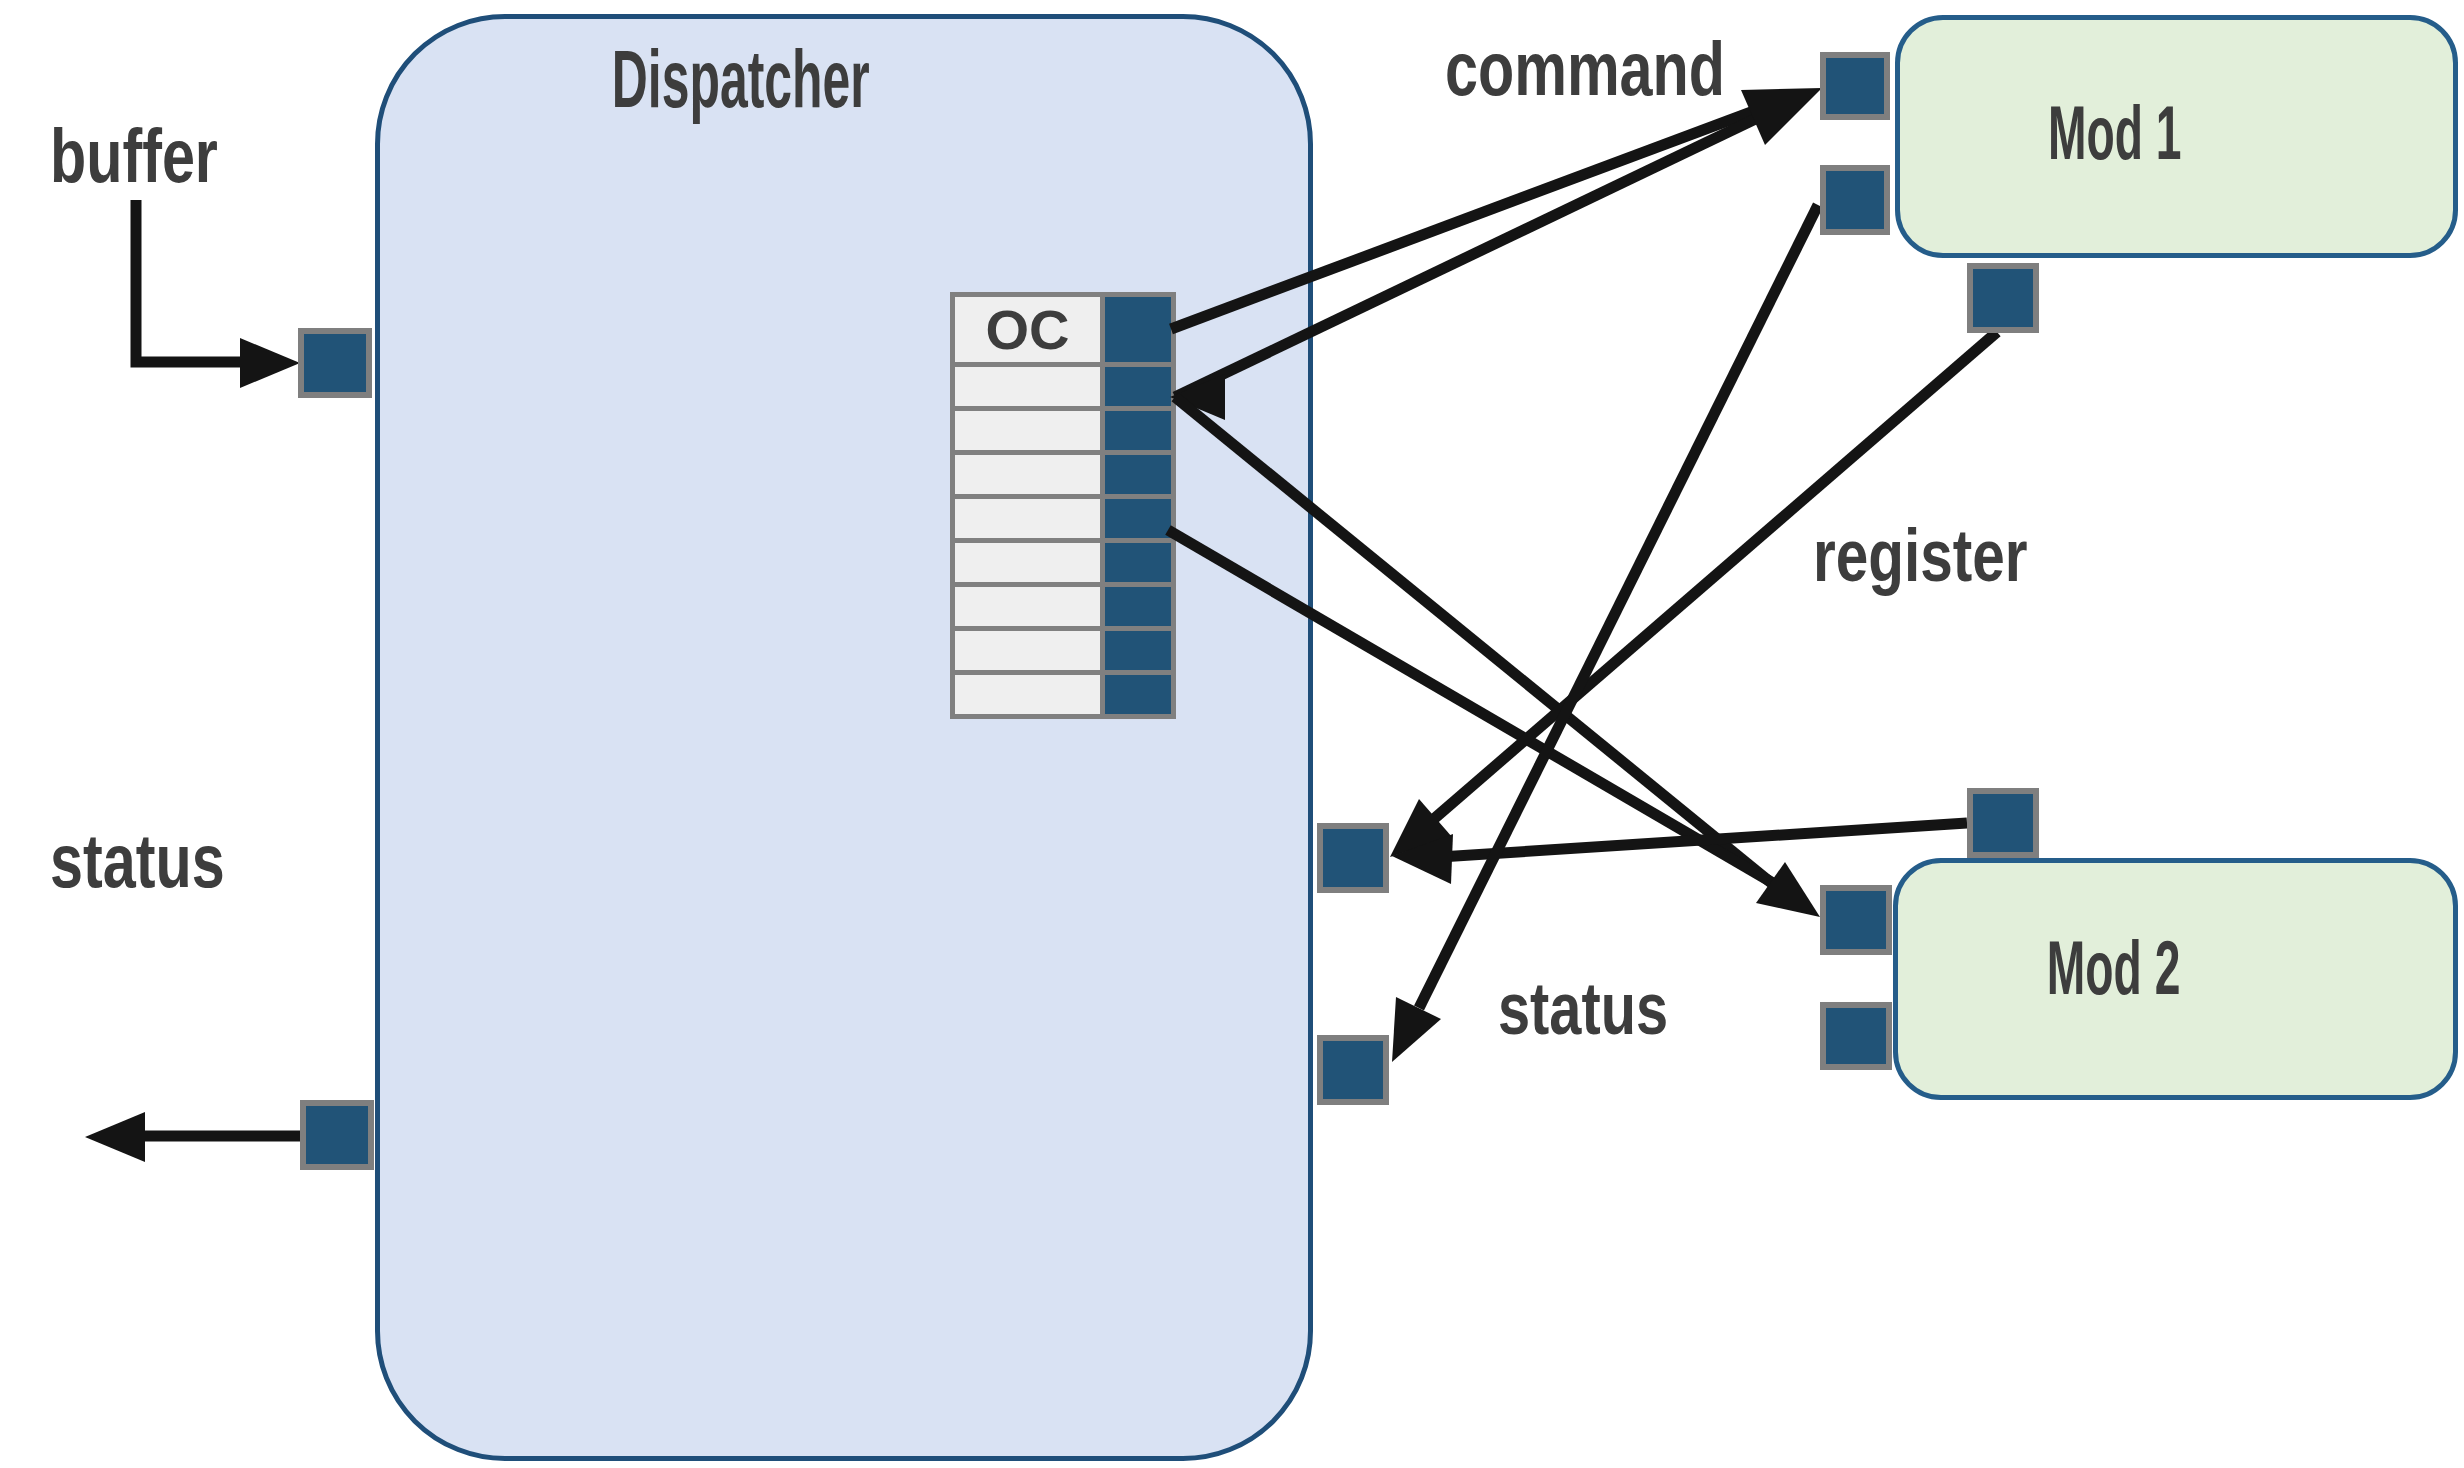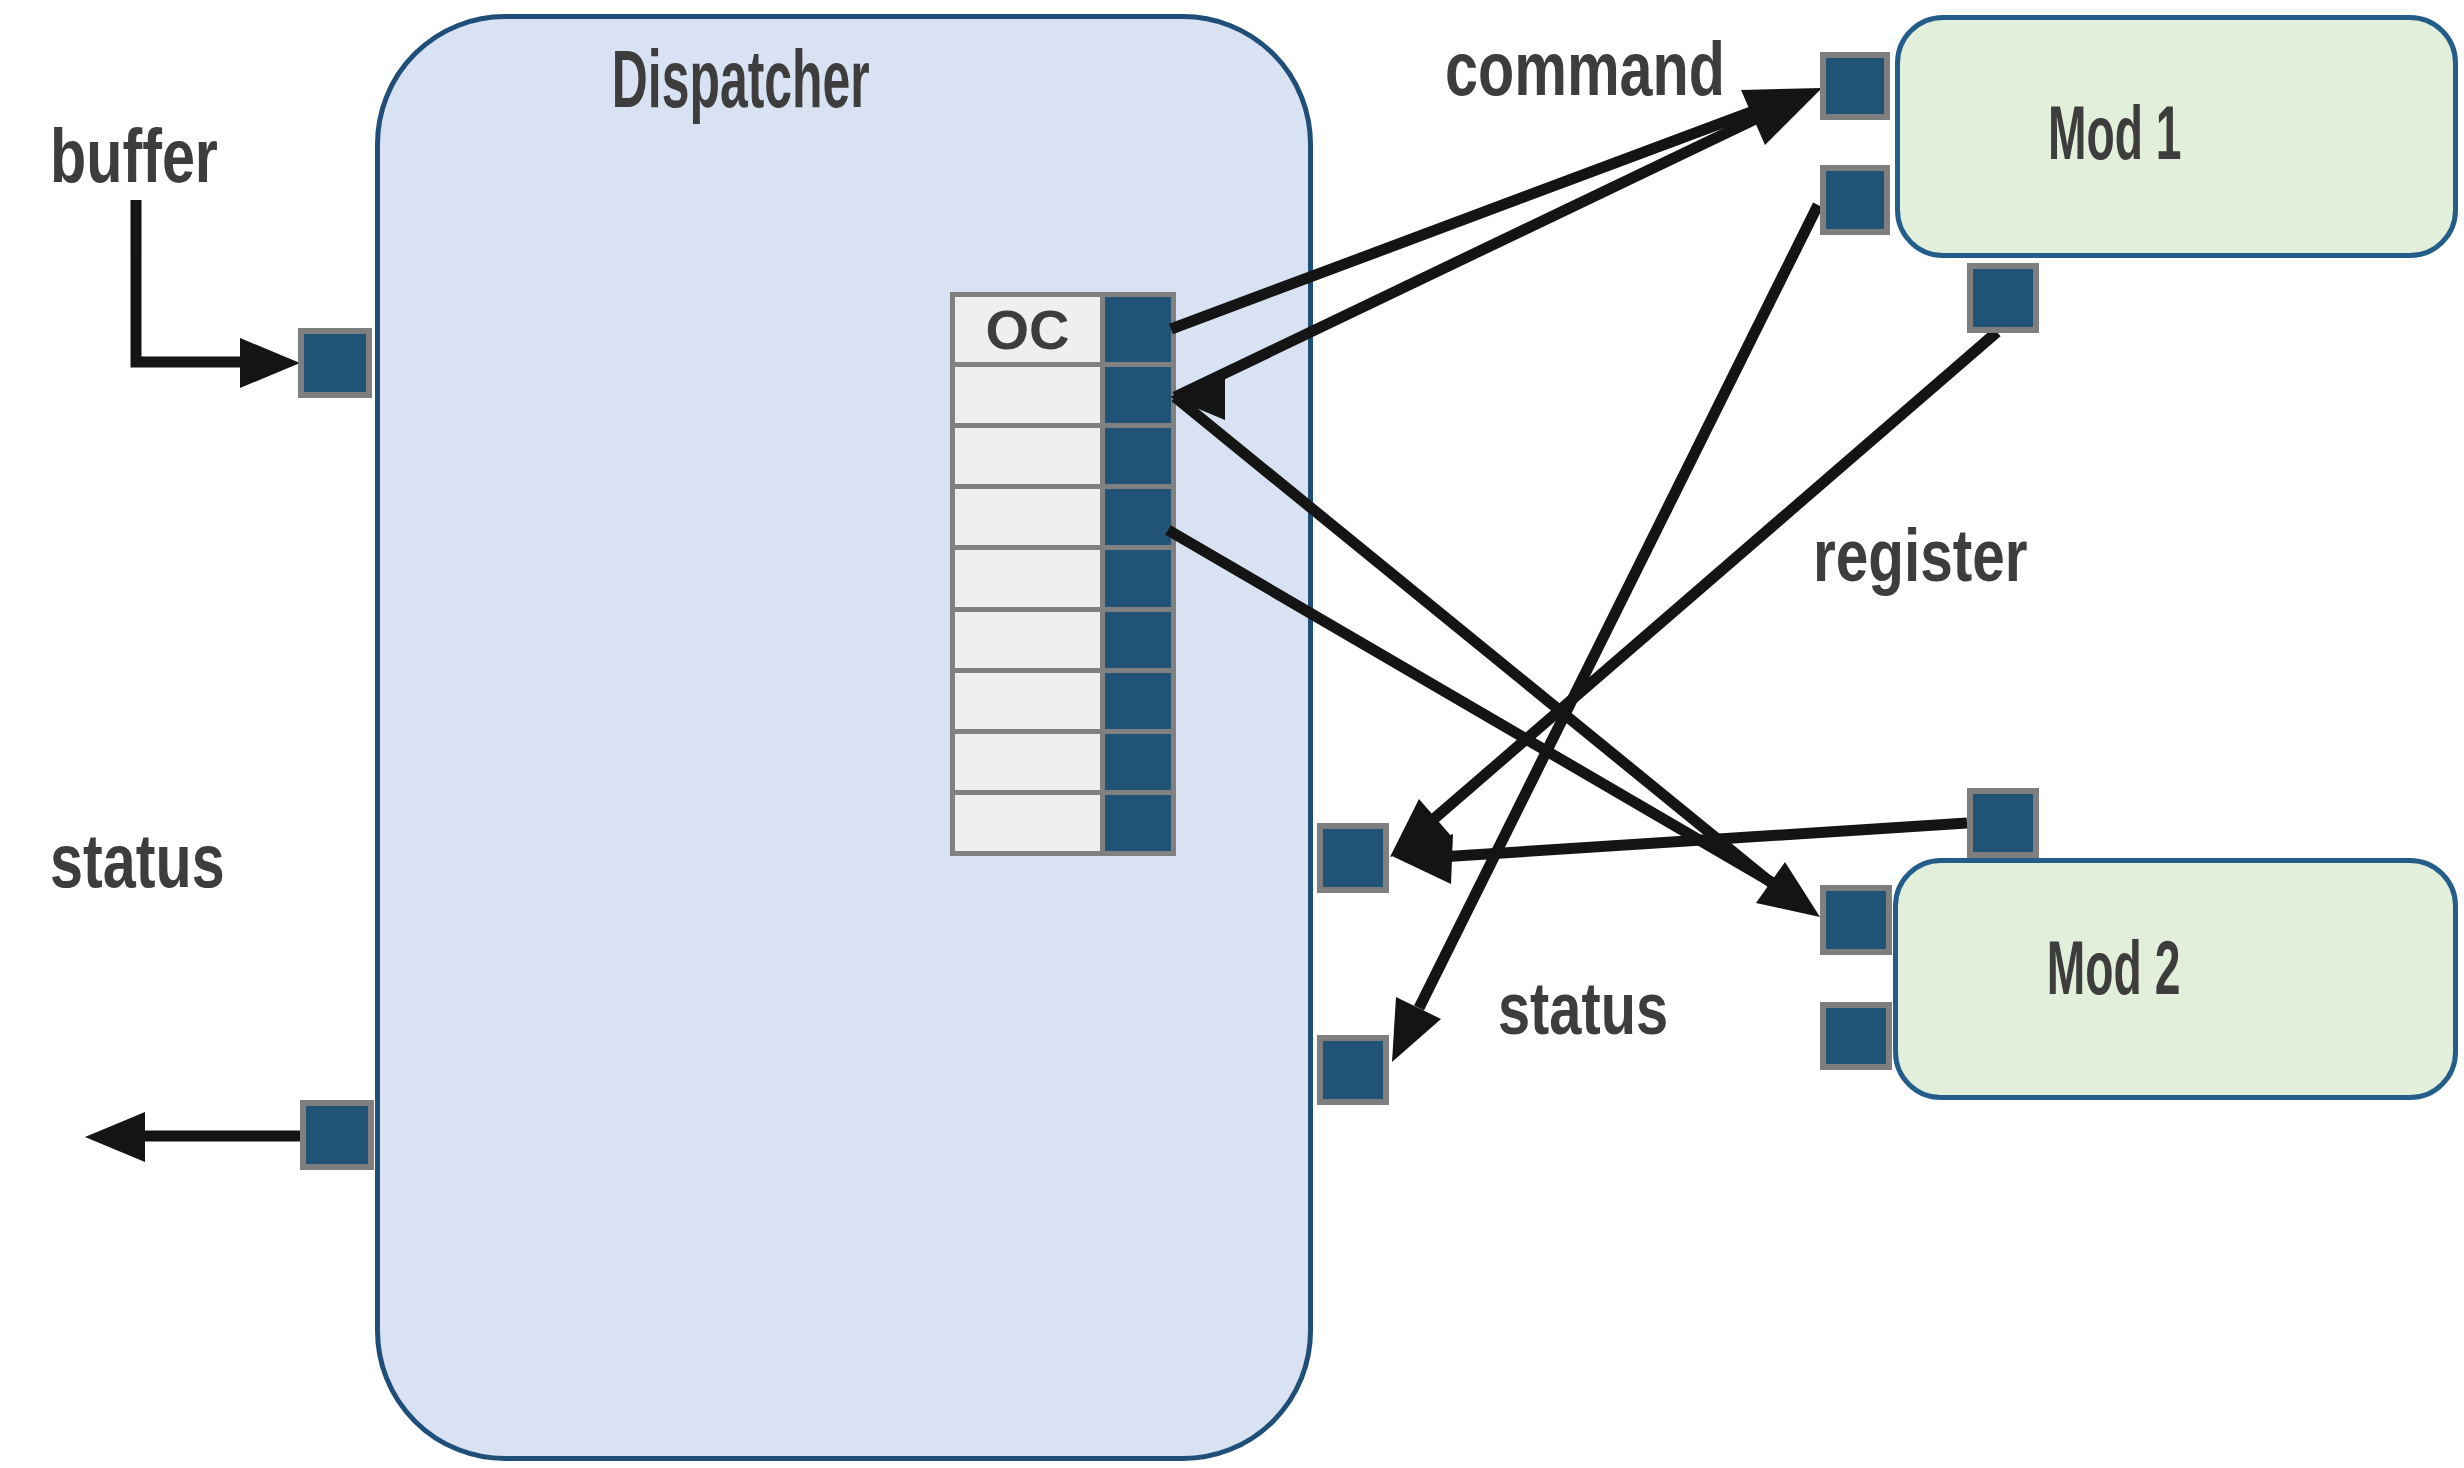--- a/index.html
+++ b/index.html
@@ -26,21 +26,21 @@
   }
   .lbl-center { text-align:center; }
   .lbl-center > span { display:inline-block; transform:scaleX(0.78); transform-origin:center top; }
 
   .port {
     position:absolute; box-sizing:border-box;
     background:#215377; border:6px solid #7f7f7f;
   }
 
   .oc-table {
-    position:absolute; left:950px; top:292px; width:226px; height:564px;
+    position:absolute; left:950px; top:292px; width:226px; height:427px;
     box-sizing:border-box; background:#808080; padding:5px;
     display:grid; grid-auto-rows:1fr; row-gap:5px;
   }
   .oc-row { display:grid; grid-template-columns:1fr 66px; column-gap:5px; }
   .oc-cell-label {
     background:#efefef; display:flex; align-items:center; justify-content:center;
     color:#3d3d3d; font-weight:bold; font-size:56px;
   }
   .oc-cell-port { background:#215377; }
 

